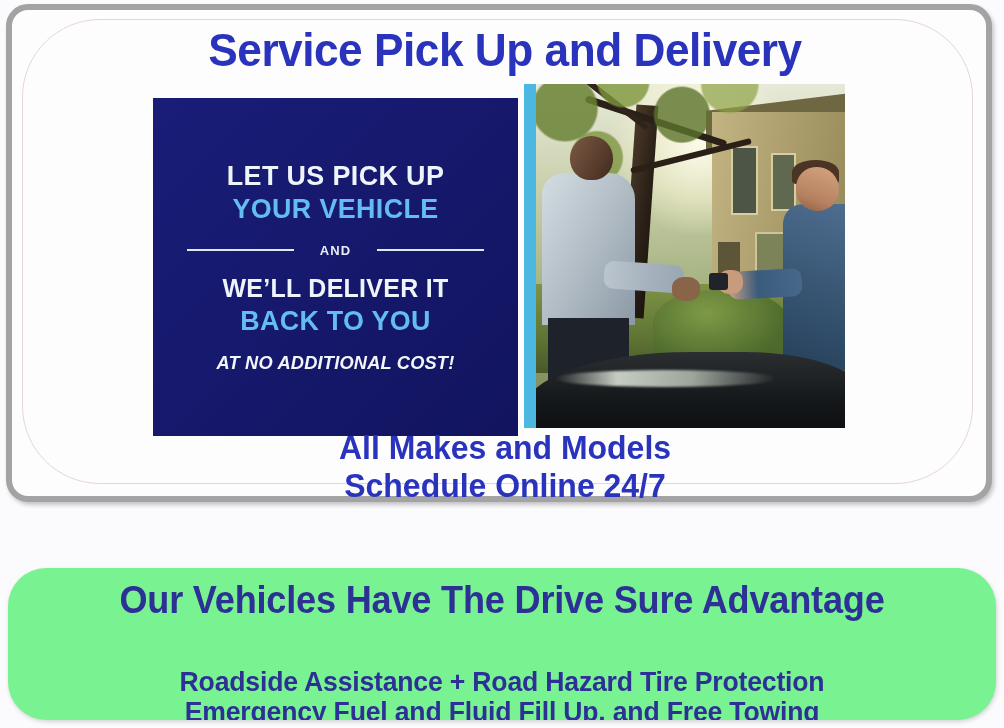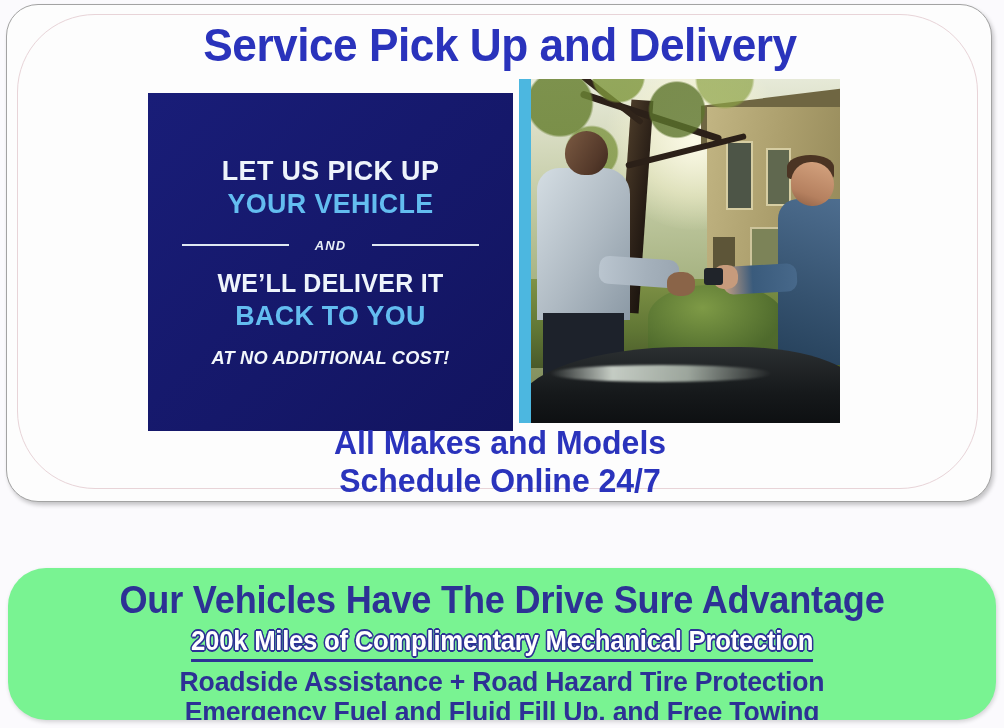--- a/index.html
+++ b/index.html
@@ -19,22 +19,22 @@
   }
 
   
   .top-card {
     position: absolute;
     left: 6px;
     top: 4px;
     width: 986px;
     height: 498px;
     background: #fdfdfd;
-    border: 1px solid #a3a3a3;
-    border-radius: 32px;
+    border: 6px solid #a3a3a3;
+    border-radius: 22px;
     box-shadow: 2px 3px 4px rgba(0,0,0,0.22);
     box-sizing: border-box;
   }
   .top-card-inner {
     position: absolute;
     left: 10px;
     top: 9px;
     right: 13px;
     bottom: 12px;
     border: 1px solid #e8d4d8;
@@ -101,21 +101,20 @@
     line-height: 1.12;
     margin-top: 2px;
     transform: scaleX(0.96);
   }
   .np-divider {
     display: flex;
     align-items: center;
     justify-content: center;
     gap: 26px;
     margin: 18px 34px 16px 34px;
-    font-style: italic;
   }
   .np-divider .rule {
     flex: 1;
     height: 2px;
     background: #dfe8f2;
   }
   .np-and {
     font-size: 13px;
     font-weight: bold;
     letter-spacing: 1.2px;
@@ -516,20 +515,17 @@
     </div>
 
     <div class="sub-lines">
       <div>All Makes and Models</div>
       <div>Schedule Online 24/7</div>
     </div>
   </div>
 
   <div class="green-card">
     <div class="g-title">Our Vehicles Have The Drive Sure Advantage</div>
-    <div class="g-highlight">
-      <span>200k Miles of Complimentary Mechanical Protection</span>
-    </div>
     <div class="g-line3">Roadside Assistance + Road Hazard Tire Protection</div>
     <div class="g-line4">Emergency Fuel and Fluid Fill Up, and Free Towing</div>
   </div>
 
 </div>
 
 </body></html>

